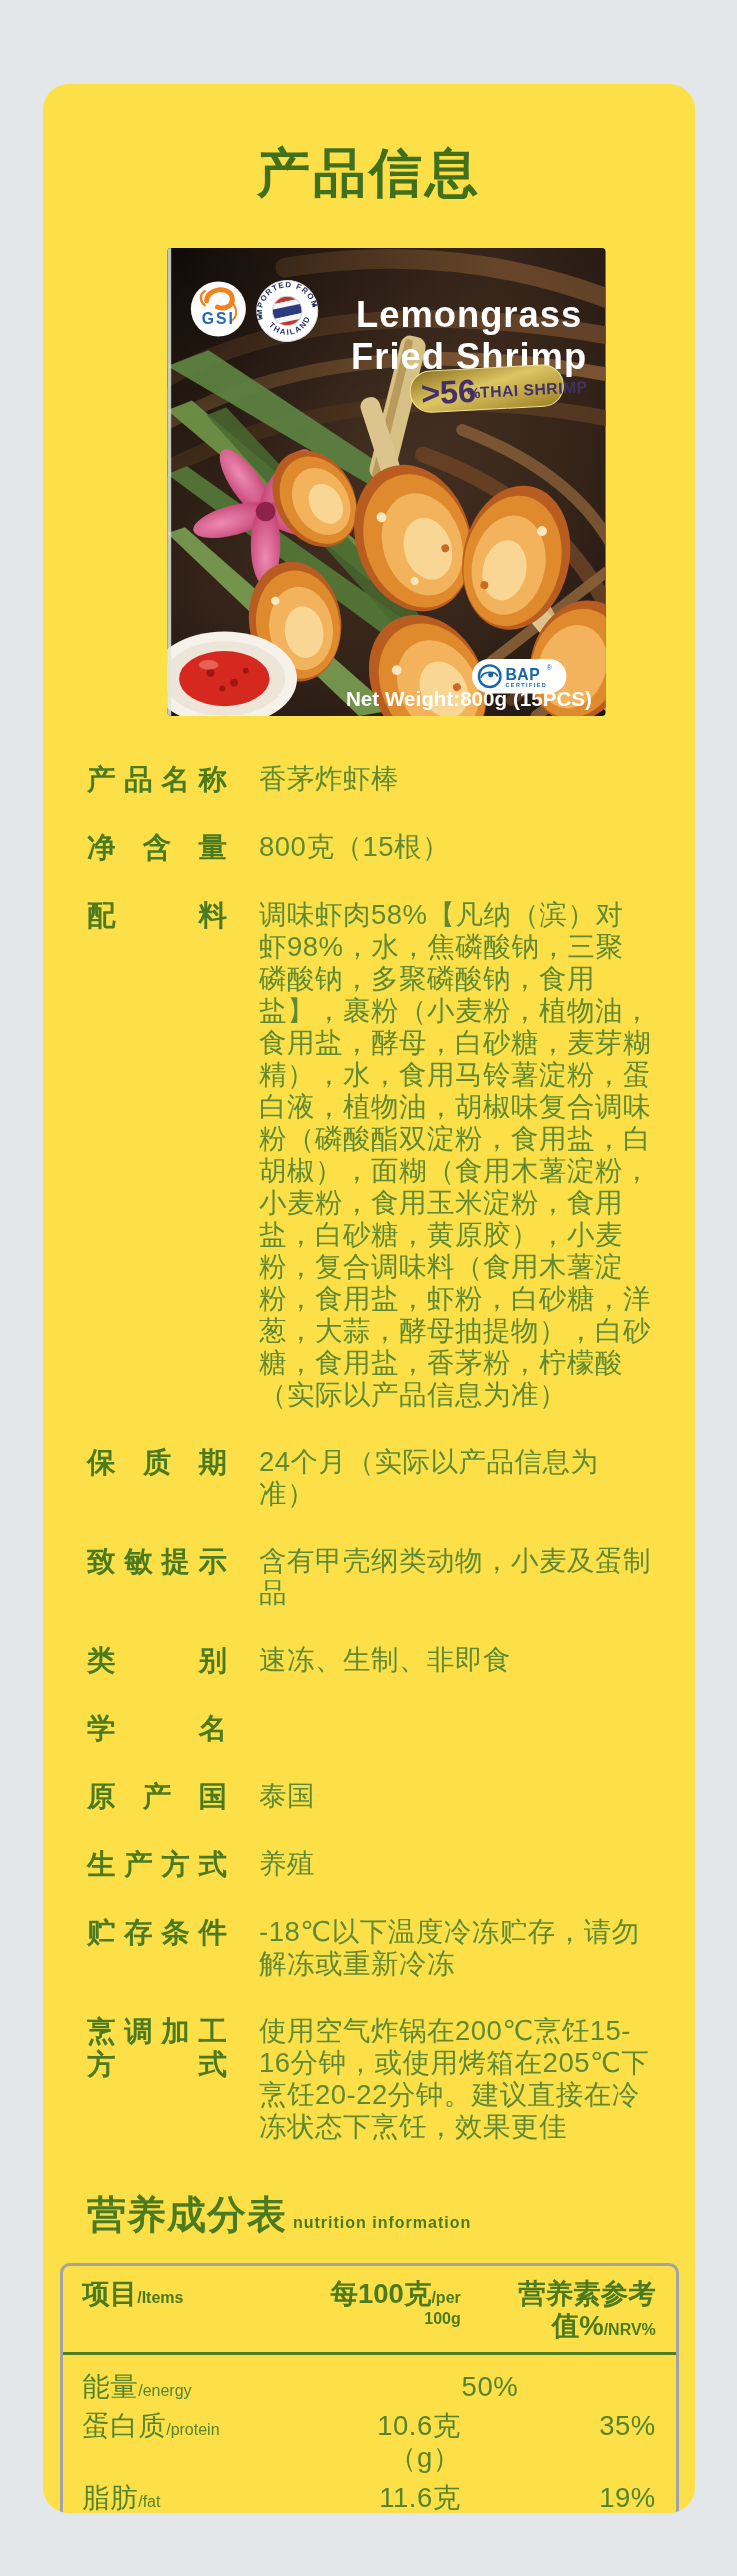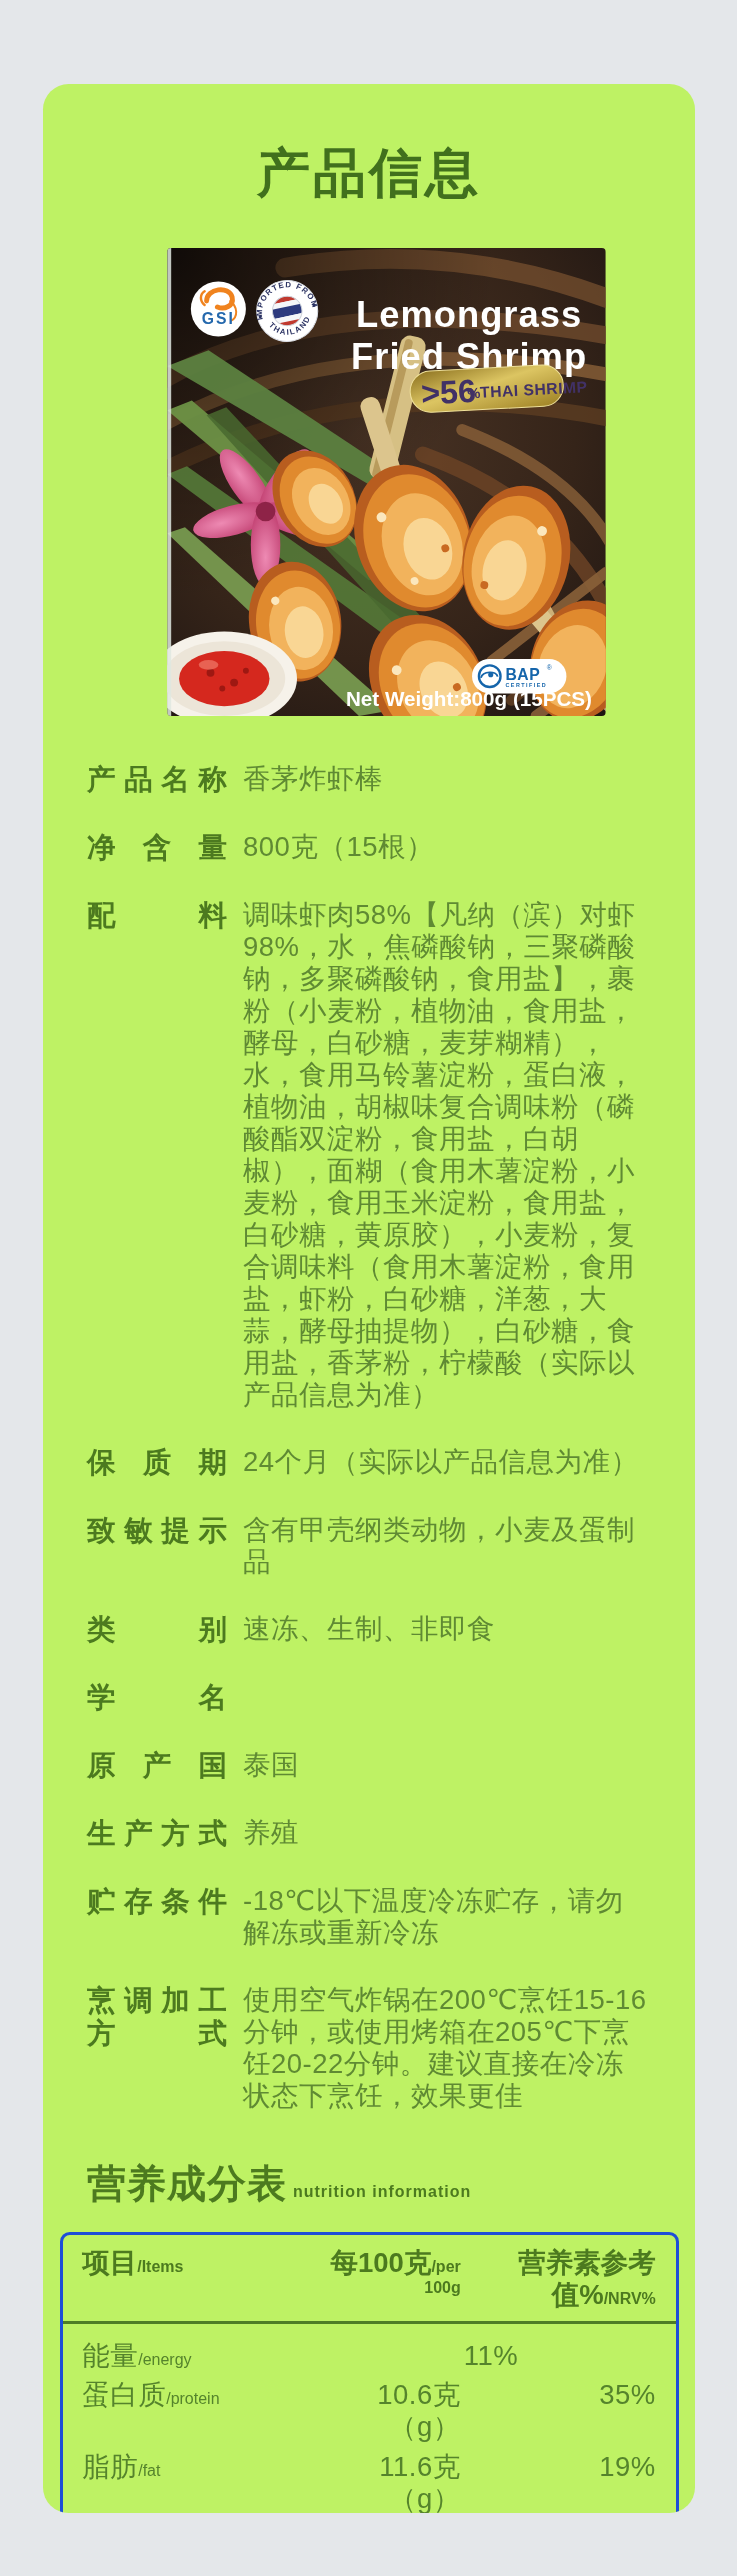--- a/index.html
+++ b/index.html
@@ -5,21 +5,21 @@
   html,body{margin:0;padding:0;}
   body{
     width:738px;height:2576px;
     background:#e4e7ea;
     font-family:"Liberation Sans","DejaVu Sans",sans-serif;
     overflow:hidden;
   }
   .card{
     margin:84px 43px 0;
     height:2429px;
-    background:#bef264;
+    background:#fde047;
     border-radius:25.6px;
     box-sizing:border-box;
     padding:61px 44px 23.6px;
     overflow:hidden;
   }
   .page-title{
     text-align:center;
     font-size:53px;
     font-weight:bold;
     color:#41701d;
@@ -27,42 +27,42 @@
     line-height:1.05;
   }
   .product-figure{width:439px;margin:47px auto 0;padding-left:35px;}
   .product-figure svg{display:block;}
 
   .details{margin-top:47px;}
   .d-row{display:flex;align-items:flex-start;margin-bottom:35px;}
   .d-row:last-child{margin-bottom:0;}
   .d-label{
     width:140px;min-width:140px;
-    margin-right:16px;
+    margin-right:32px;
     font-size:28.5px;font-weight:bold;color:#4c7a1f;
     line-height:33px;
     text-align:justify;text-align-last:justify;
     text-justify:inter-character;
   }
   .d-value{
     flex:1;
     font-size:27.5px;color:#5f8a33;
     line-height:32px;
     letter-spacing:0.5px;
   }
 
   .nutri-title{
     margin-top:45px;
     font-size:39px;font-weight:bold;color:#4c7a1f;
     letter-spacing:1px;
   }
   .nutri-title .en{margin-left:5.9px;}
   .nutri-table{
     margin:21.6px -27.5px 0;
-    border:3px solid #1d4ed8;
+    border:3px solid #a3a3a3;
     border-radius:9.8px;
     overflow:hidden;
   }
   .nt-header{
     display:flex;
     align-items:baseline;
     border-bottom:3px solid #4f7d26;
     padding:11.8px 19.7px 9.8px;
     color:#4c7a1f;font-weight:bold;
   }
@@ -335,21 +335,21 @@
       <div class="c2">
         <span class="zh">每100克</span><span class="en">/per 100g</span>
       </div>
       <div class="c3">
         <span class="zh">营养素参考值%</span><span class="en">/NRV%</span>
       </div>
     </div>
     <div class="nt-body">
       <div class="nt-row">
         <div class="c1"><span class="zh">能量</span><span class="en">/energy</span></div>
-        <div class="c3"><span class="zh">11%</span></div>
+        <div class="c3"><span class="zh">50%</span></div>
       </div>
       <div class="nt-row">
         <div class="c1"><span class="zh">蛋白质</span><span class="en">/protein</span></div>
         <div class="c2"><span class="zh">10.6克（g）</span></div>
         <div class="c3"><span class="zh">35%</span></div>
       </div>
       <div class="nt-row">
         <div class="c1"><span class="zh">脂肪</span><span class="en">/fat</span></div>
         <div class="c2"><span class="zh">11.6克（g）</span></div>
         <div class="c3"><span class="zh">19%</span></div>

